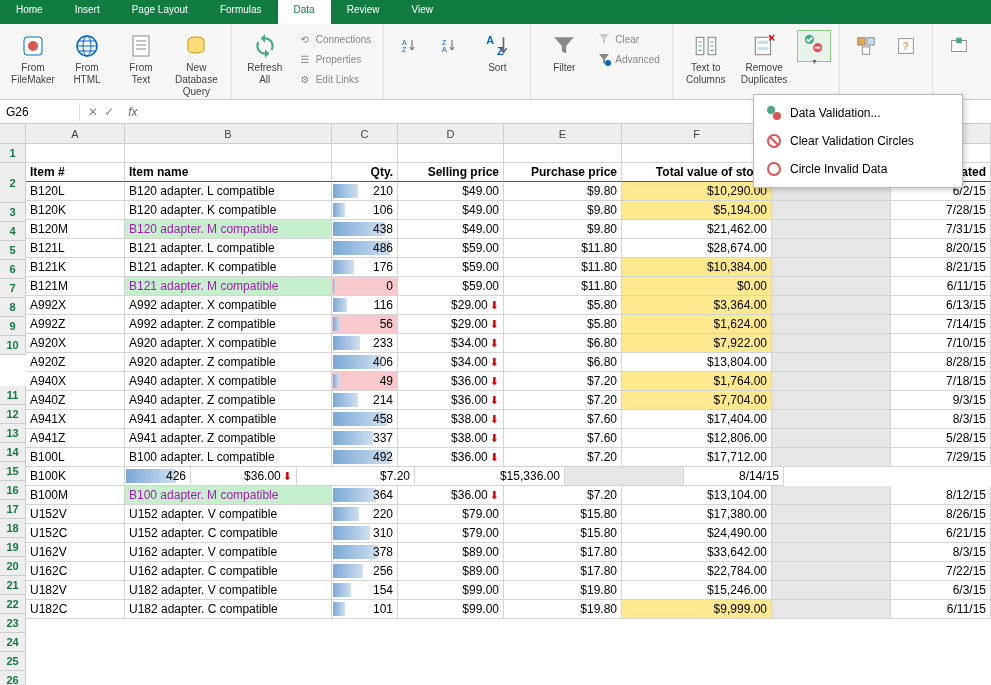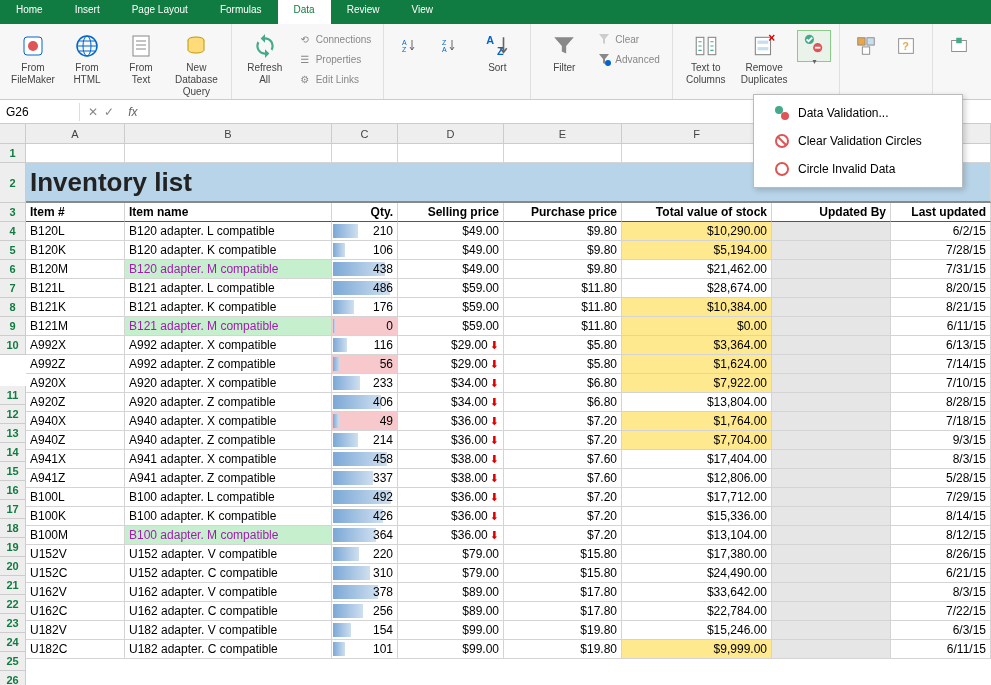--- a/index.html
+++ b/index.html
@@ -13,21 +13,21 @@
 
 .ribbon { display: flex; background: #f7f7f7; border-bottom: 1px solid #ccc; height: 76px; position: relative; }
 .ribbon-group { display: flex; gap: 4px; padding: 6px 8px; align-items: flex-start; border-right: 1px solid #e0e0e0; }
 .ribbon-btn { display: flex; flex-direction: column; align-items: center; justify-content: flex-start; font-size: 10px; color: #444; cursor: pointer; padding: 2px 4px; min-width: 50px; text-align: center; line-height: 1.2; }
 .ribbon-btn .icon { width: 28px; height: 28px; margin-bottom: 2px; display: flex; align-items: center; justify-content: center; }
 .ribbon-small-list { display: flex; flex-direction: column; gap: 2px; font-size: 10px; }
 .ribbon-small-item { display: flex; align-items: center; gap: 4px; color: #888; padding: 2px 4px; cursor: pointer; }
 .ribbon-small-item .sicon { width: 14px; height: 14px; display: flex; align-items: center; justify-content: center; }
 
 
-.dropdown { position: absolute; top: 70px; left: 753px; background: #fff; border: 1px solid #bbb; box-shadow: 2px 2px 6px rgba(0,0,0,0.2); z-index: 100; width: 210px; padding: 4px 8px; }
+.dropdown { position: absolute; top: 70px; left: 753px; background: #fff; border: 1px solid #bbb; box-shadow: 2px 2px 6px rgba(0,0,0,0.2); z-index: 100; width: 210px; padding: 4px 0; }
 .dropdown-item { display: flex; align-items: center; gap: 8px; padding: 6px 12px; font-size: 12px; cursor: pointer; }
 .dropdown-item .dicon { width: 16px; height: 16px; display: flex; align-items: center; justify-content: center; }
 
 
 .formula-bar { display: flex; align-items: center; height: 24px; border-bottom: 1px solid #ccc; background: #fff; font-size: 12px; }
 .name-box { width: 80px; padding: 2px 6px; border-right: 1px solid #ddd; }
 .fx-controls { display: flex; gap: 6px; padding: 0 8px; color: #888; }
 .fx-label { font-style: italic; padding: 0 6px; color: #666; }
 .fx-input { flex: 1; padding: 2px 6px; }
 
@@ -372,25 +372,20 @@
       <div class="grid-row">
         <div class="cell cA"></div>
         <div class="cell cB"></div>
         <div class="cell cC"></div>
         <div class="cell cD"></div>
         <div class="cell cE"></div>
         <div class="cell cF"></div>
         <div class="cell cG"></div>
         <div class="cell cH"></div>
       </div>
-      <div class="grid-row title-row">
-        <div class="cell" style="width: 965px;">
-          <span class="title-text">Inventory list</span>
-        </div>
-      </div>
       <div class="grid-row header-row">
         <div class="cell cA">Item #</div>
         <div class="cell cB">Item name</div>
         <div class="cell cC right">Qty.</div>
         <div class="cell cD right">Selling price</div>
         <div class="cell cE right">Purchase price</div>
         <div class="cell cF right">Total value of stock</div>
         <div class="cell cG right">Updated By</div>
         <div class="cell cH right">Last updated</div>
       </div>
@@ -584,21 +579,20 @@
           <span class="val">492</span>
         </div>
         <div class="cell cD right">$36.00<span class="arrow-down">⬇</span></div>
         <div class="cell cE right">$7.20</div>
         <div class="cell cF right">$17,712.00</div>
         <div class="cell cG bg-gray"></div>
         <div class="cell cH right">7/29/15</div>
       </div>
       <div class="grid-row">
         <div class="cell cA">B100K</div>
-        <div class="cell cB">B100 adapter. K compatible</div>
         <div class="cell cC right databar">
           <span class="bar" style="width:50.21951219512195px"></span>
           <span class="val">426</span>
         </div>
         <div class="cell cD right">$36.00<span class="arrow-down">⬇</span></div>
         <div class="cell cE right">$7.20</div>
         <div class="cell cF right">$15,336.00</div>
         <div class="cell cG bg-gray"></div>
         <div class="cell cH right">8/14/15</div>
       </div>

